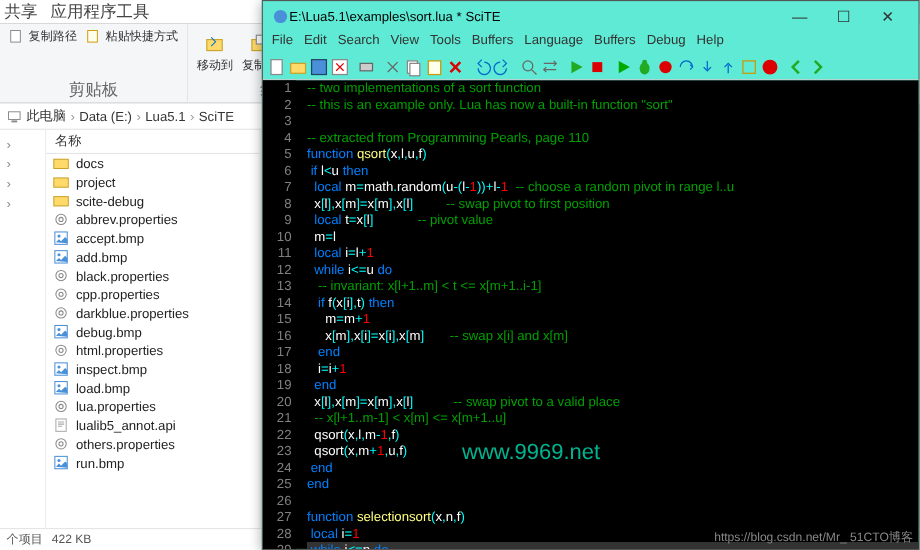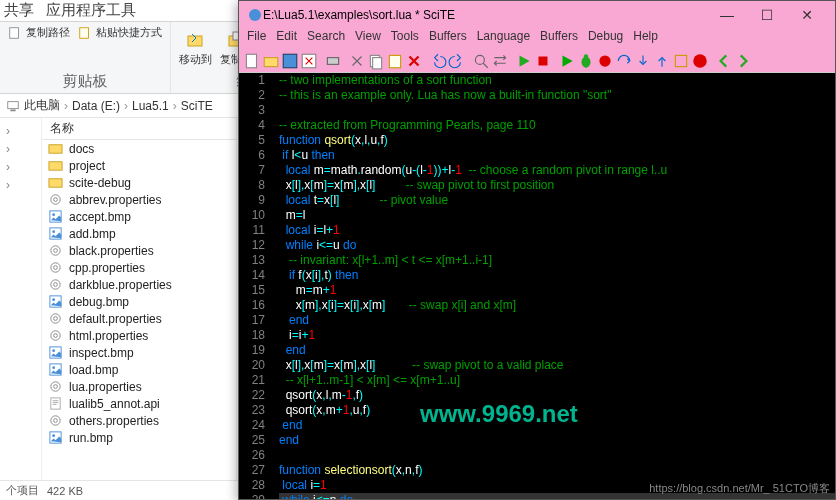--- a/index.html
+++ b/index.html
@@ -31,41 +31,41 @@
 .files::-webkit-scrollbar{width:14px}.files::-webkit-scrollbar-thumb{background:#ccc}
 .file-row { display: flex; align-items: center; gap: 6px; padding: 1px 6px; font-size: 12px; color: #222; }
 .file-ico { width: 15px; height: 15px; flex-shrink: 0; }
 .folder-ico rect{fill:#ffd96a;stroke:#c9a227}
 .bmp-ico rect{fill:#fff;stroke:#4a90d9}
 .gear-ico circle{fill:#fff;stroke:#888}
 .txt-ico rect{fill:#fff;stroke:#aaa}
 
 .statusbar { height: 20px; border-top: 1px solid #e5e5e5; display: flex; align-items: center; padding: 0 6px; font-size: 11px; color: #555; gap: 8px; }
 
-.scite { position: absolute; left: 238px; top: 0; width: 598px; height: 500px; background: #f9a8d4; border: 1px solid #555; box-shadow: -2px 2px 10px rgba(0,0,0,.3); display: flex; flex-direction: column; }
+.scite { position: absolute; left: 238px; top: 0; width: 598px; height: 500px; background: #5eead4; border: 1px solid #555; box-shadow: -2px 2px 10px rgba(0,0,0,.3); display: flex; flex-direction: column; }
 .titlebar { height: 28px; display: flex; align-items: center; padding: 0 8px; font-size: 12px; }
 .titlebar .title { flex: 1; }
 .titlebar .wbtn { width: 40px; text-align: center; font-size: 14px; color: #333; }
 .scite-menu { height: 20px; display: flex; gap: 10px; padding: 0 8px; font-size: 12px; color: #333; }
 .scite-toolbar { height: 24px; display: flex; align-items: center; gap: 1px; padding: 0 4px; border-bottom: 1px solid #ccc; }
 .tbtn { width: 18px; height: 18px; }
 .tsep { width: 4px; }
 
 .editor { flex: 1; display: flex; background: #000; font-family: Consolas, monospace; font-size: 12px; line-height: 15px; overflow: hidden; }
 .gutter { background: #000; color: #808080; text-align: right; padding: 0 4px 0 2px; width: 30px; }
 .code { flex: 1; white-space: pre; color: #fff; padding-left: 10px; overflow-x: auto; }
 .code .cmt { color: #00a000; }
 .code .kw { color: #0080ff; }
 .code .fn { color: #ffff80; }
 .code .num { color: #ff0000; }
 .code .op { color: #00ffff; }
 .code .id { color: #ffffff; }
 .code .cur-line { background: #333333; display: inline-block; width: 100%; }
 
-.watermark { position: absolute; left: 420px; top: 400px; font-size: 24px; color: #00c8a0; opacity: .9; font-weight: bold; }
+.watermark { position: absolute; left: 420px; top: 400px; font-size: 20px; color: #00c8a0; opacity: .9; font-weight: normal; }
 .watermark2 { position: absolute; right: 6px; bottom: 4px; font-size: 11px; color: #888; }
 </style>
 </head>
 <body>
 
 <div class="ribbon-tabs">
   <span>共享</span>
   <span>应用程序工具</span>
 </div>
 
@@ -207,27 +207,20 @@
           </svg>
           <span>darkblue.properties</span>
         </div>
         <div class="file-row">
           <svg class="file-ico bmp-ico" viewBox="0 0 16 16">
             <rect x="2" y="2" width="12" height="12"></rect>
             <circle cx="6" cy="6" r="1.5" fill="#4a90d9"></circle>
             <path d="M3 12l3-3 2 2 4-4 2 2v4z" fill="#4a90d9"></path>
           </svg>
           <span>debug.bmp</span>
-        </div>
-        <div class="file-row">
-          <svg class="file-ico gear-ico" viewBox="0 0 16 16">
-            <circle cx="8" cy="8" r="5"></circle>
-            <circle cx="8" cy="8" r="2" fill="#888"></circle>
-          </svg>
-          <span>default.properties</span>
         </div>
         <div class="file-row">
           <svg class="file-ico gear-ico" viewBox="0 0 16 16">
             <circle cx="8" cy="8" r="5"></circle>
             <circle cx="8" cy="8" r="2" fill="#888"></circle>
           </svg>
           <span>html.properties</span>
         </div>
         <div class="file-row">
           <svg class="file-ico bmp-ico" viewBox="0 0 16 16">

